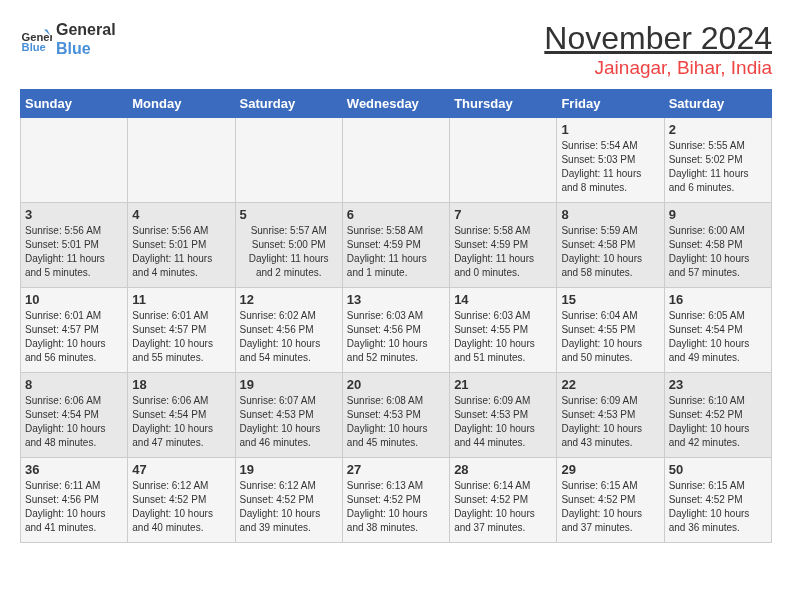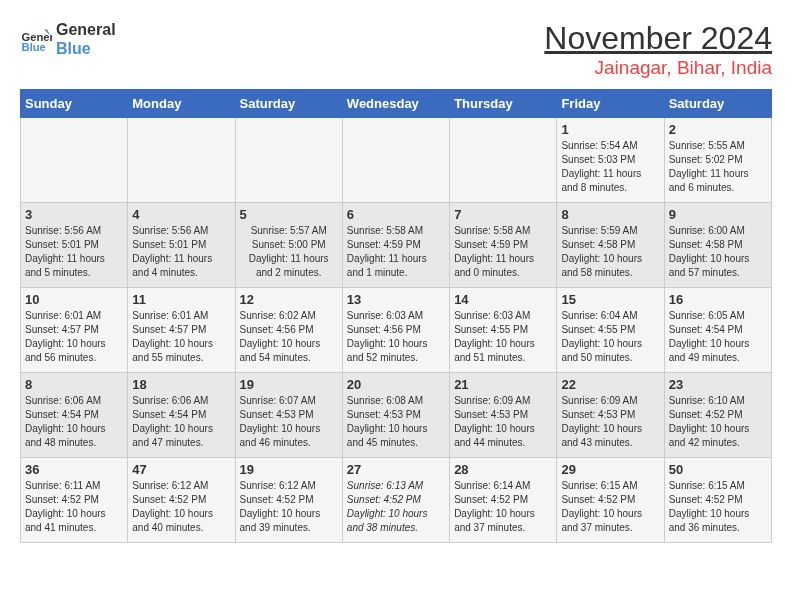--- a/index.html
+++ b/index.html
@@ -264,38 +264,38 @@
           <span class="day-num">23</span>
           <div class="day-info" style="white-space: pre-line;">Sunrise: 6:10 AM
 Sunset: 4:52 PM
 Daylight: 10 hours and 42 minutes.</div>
         </td>
       </tr>
       <tr>
         <td>
           <span class="day-num">36</span>
           <div class="day-info" style="white-space: pre-line;">Sunrise: 6:11 AM
-Sunset: 4:52 PM
+Sunset: 4:56 PM
 Daylight: 10 hours and 41 minutes.</div>
         </td>
         <td>
           <span class="day-num">47</span>
           <div class="day-info" style="white-space: pre-line;">Sunrise: 6:12 AM
 Sunset: 4:52 PM
 Daylight: 10 hours and 40 minutes.</div>
         </td>
         <td>
           <span class="day-num">19</span>
           <div class="day-info" style="white-space: pre-line;">Sunrise: 6:12 AM
 Sunset: 4:52 PM
 Daylight: 10 hours and 39 minutes.</div>
         </td>
         <td>
           <span class="day-num">27</span>
-          <div class="day-info" style="white-space: pre-line; font-style: italic;">Sunrise: 6:13 AM
+          <div class="day-info" style="white-space: pre-line;">Sunrise: 6:13 AM
 Sunset: 4:52 PM
 Daylight: 10 hours and 38 minutes.</div>
         </td>
         <td>
           <span class="day-num">28</span>
           <div class="day-info" style="white-space: pre-line;">Sunrise: 6:14 AM
 Sunset: 4:52 PM
 Daylight: 10 hours and 37 minutes.</div>
         </td>
         <td>

